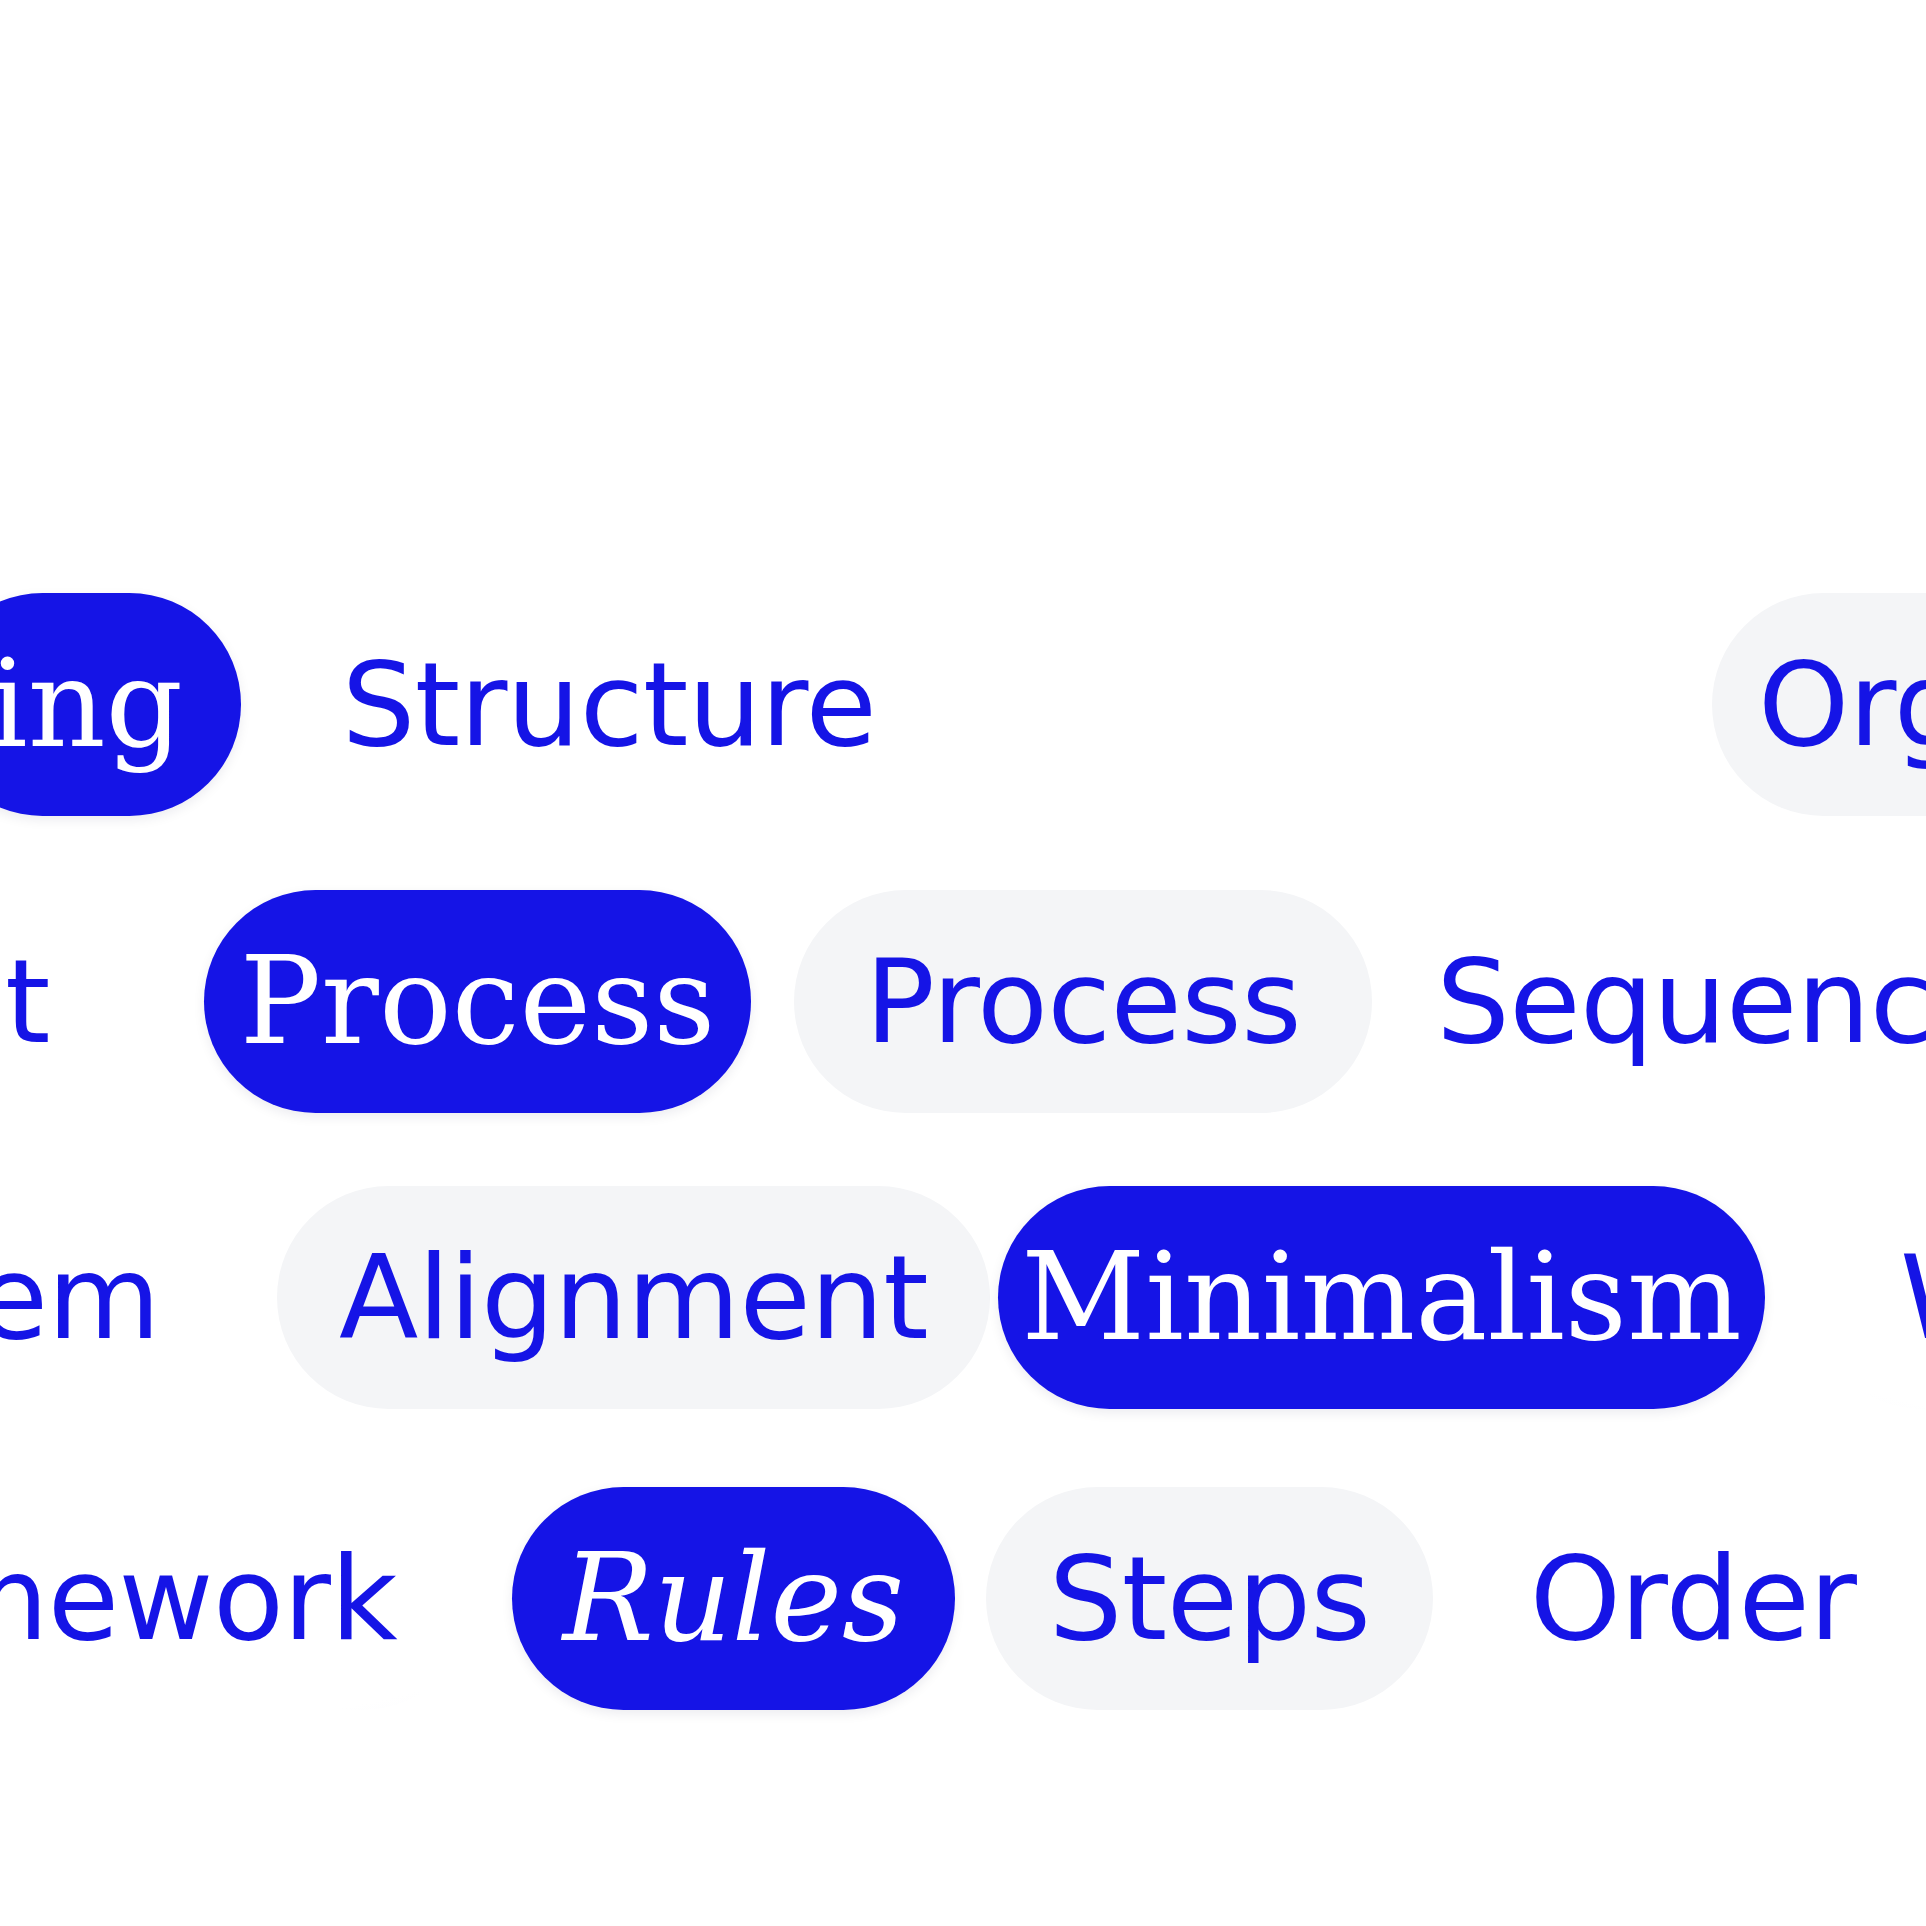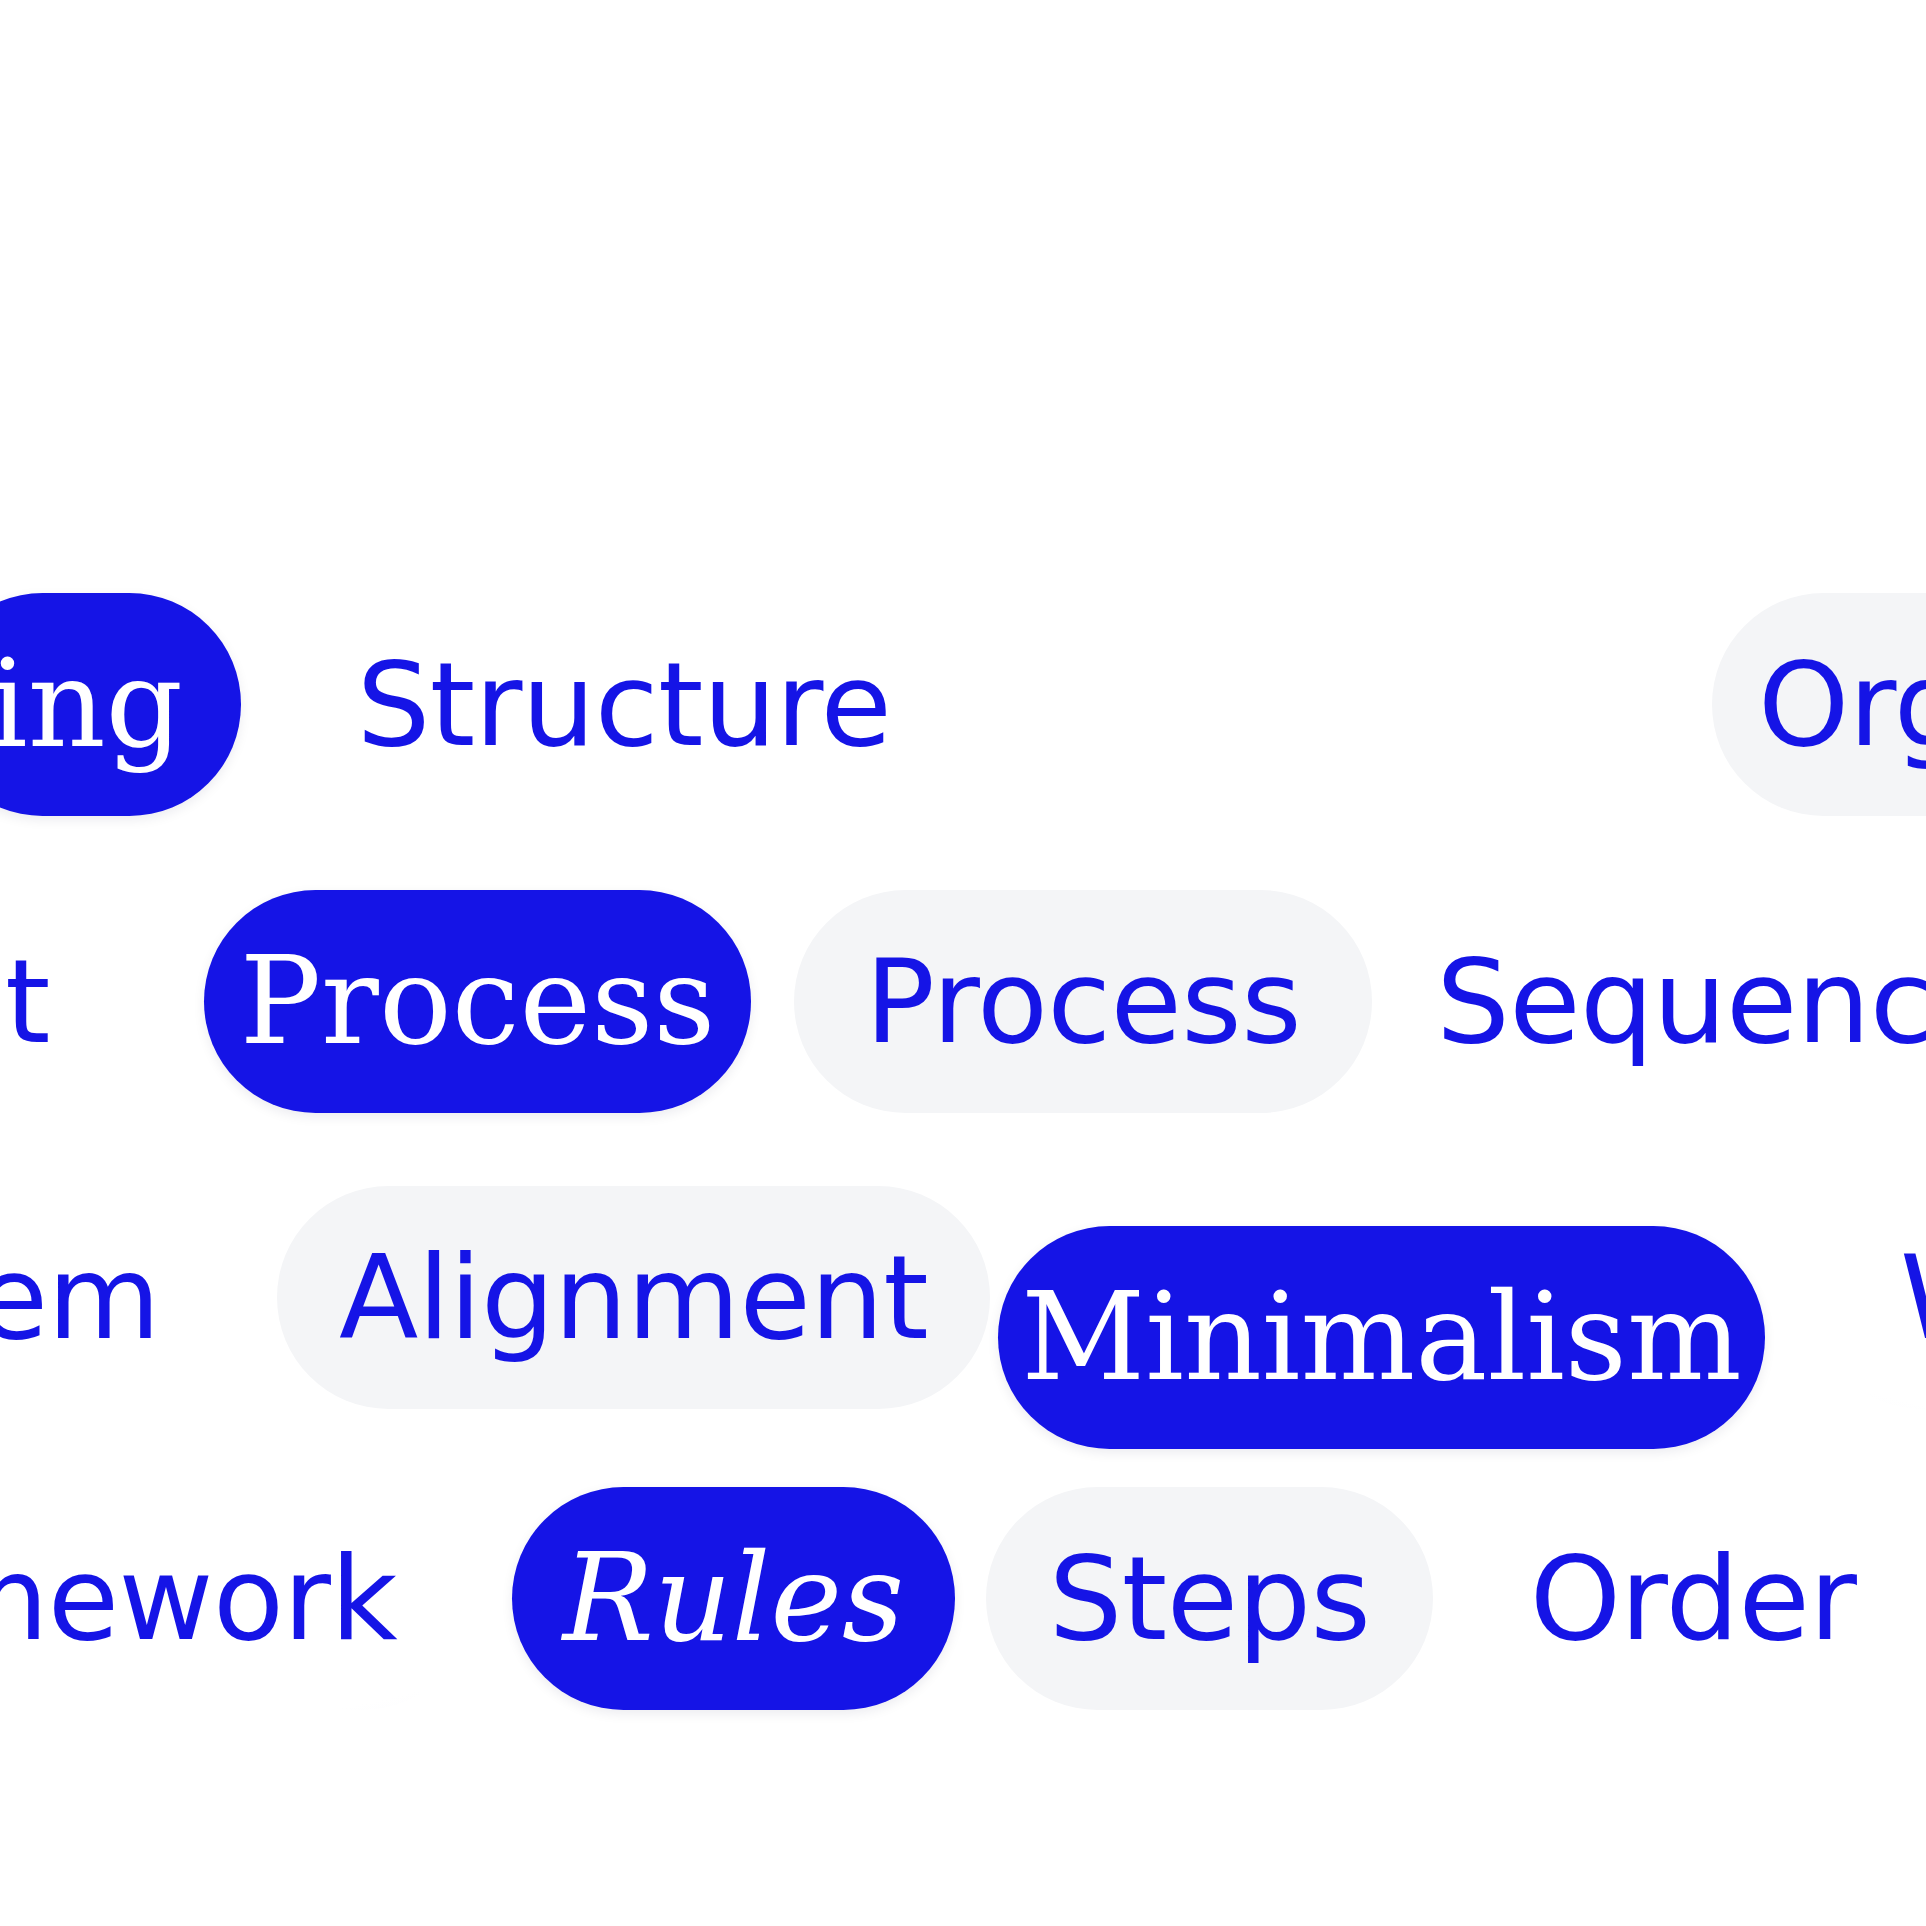--- a/index.html
+++ b/index.html
@@ -47,32 +47,32 @@
     color: #1514E6;
     font-family: "DejaVu Sans", "Liberation Sans", sans-serif;
     font-size: 116px;
     letter-spacing: -0.005em;
   }
   .align-left  { justify-content: flex-start; }
   .align-right { justify-content: flex-end; }
 
   
   .p1  { top: 593px; left: -69px;  width: 310px;  }
-  .p2  { top: 593px; left: 274px;   width: 700px; }
+  .p2  { top: 593px; left: 259px;   width: 700px; }
   .p3  { top: 593px; left: 994px;  width: 682px; }
   .p4  { top: 593px; left: 1712px;  width: 944px; padding-left: 46px; }
   
   .p5  { top: 890px; left: -424px; width: 605px; padding-right: 131px; }
   .p6  { top: 890px; left: 204px;   width: 547px; }
   .p7  { top: 890px; left: 794px;  width: 578px; }
   .p8  { top: 890px; left: 1402px;  width: 636px; }
   
   .p10 { top: 1186px; left: -385px; width: 641px; padding-right: 96px; }
   .p11 { top: 1186px; left: 277px;   width: 713px; }
-  .p12 { top: 1186px; left: 998px;  width: 767px; margin-top: 40px; }
+  .p12 { top: 1186px; left: 998px;  width: 767px; }
   .p13 { top: 1186px; left: 1811px;  width: 886px; padding-left: 89px; }
   
   .p14 { top: 1487px; left: -501px; width: 975px; padding-right: 77px; }
   .p15 { top: 1487px; left: 512px;  width: 443px; font-style: italic; }
   .p16 { top: 1487px; left: 986px;  width: 447px; }
   .p17 { top: 1487px; left: 1464px;  width: 458px; }
 </style>
 </head>
 <body>
 

